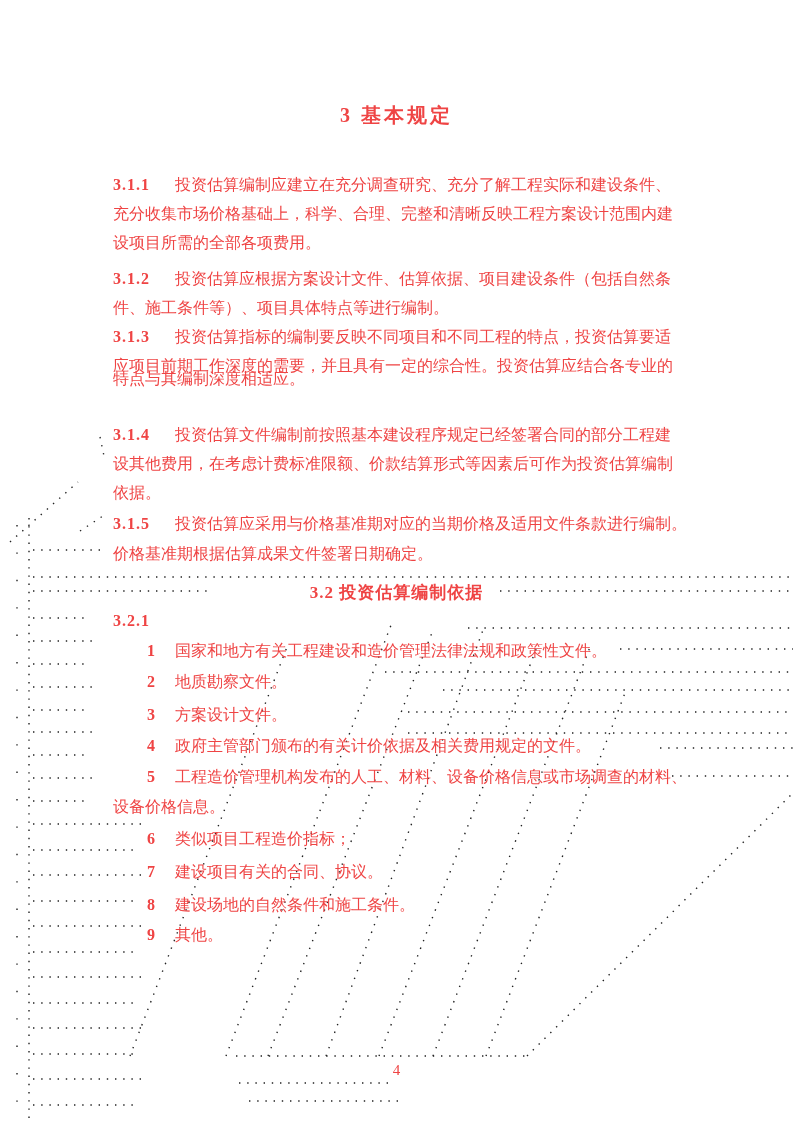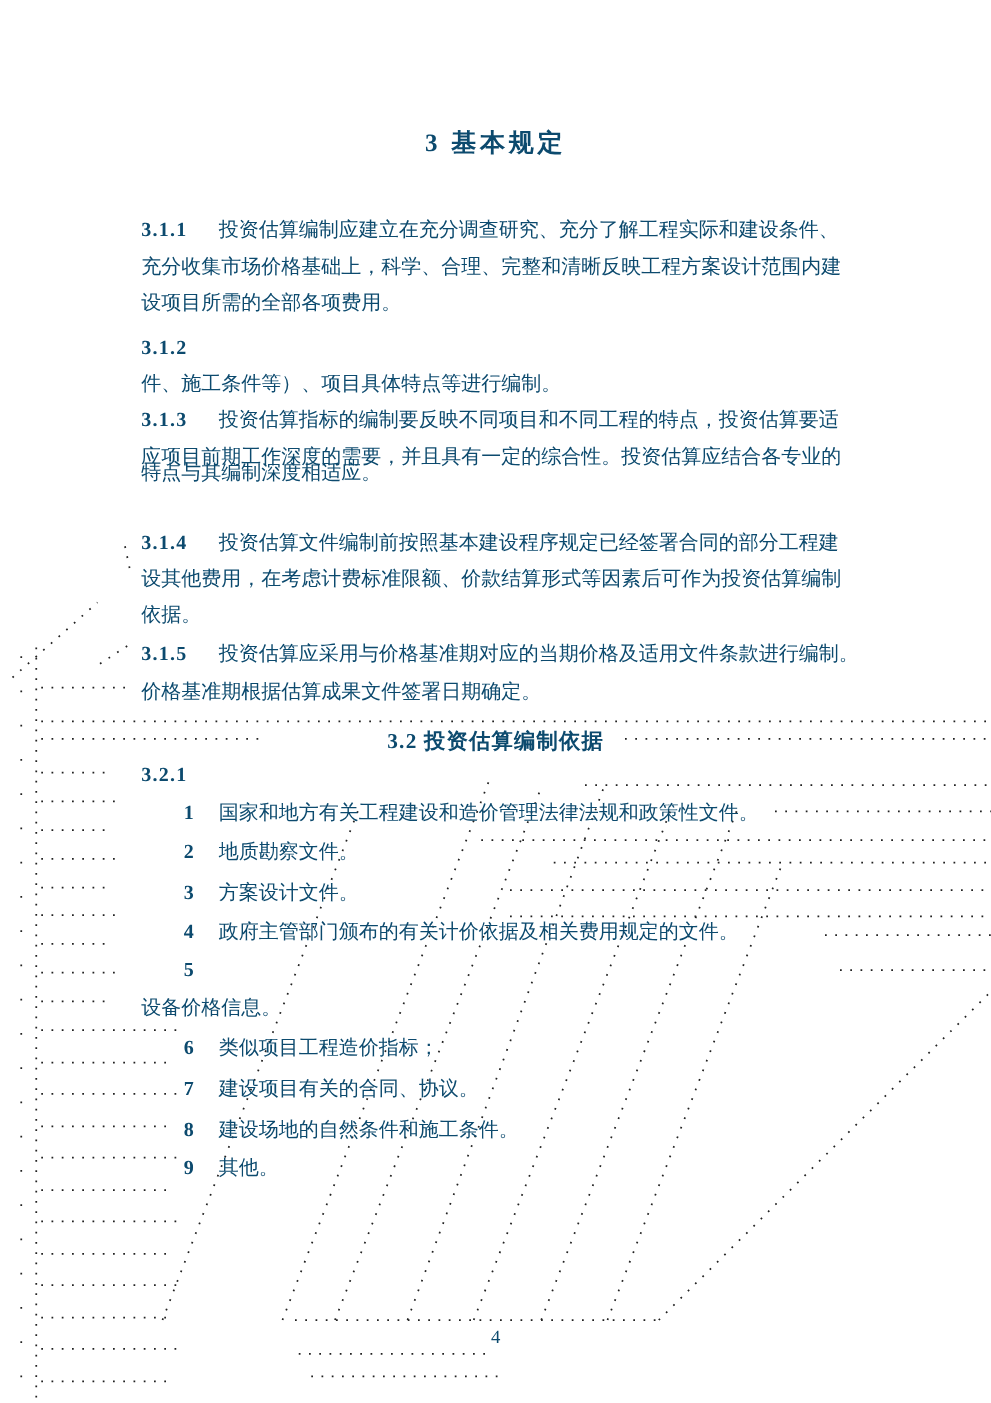--- a/index.html
+++ b/index.html
@@ -33,21 +33,21 @@
   .ctext-near{position:absolute;left:42px;top:0;}
   .cont{position:absolute;left:0;top:0;}
   .pageno{
     position:absolute;left:0;top:1060px;width:793px;height:20px;line-height:20px;
     text-align:center;font-size:15px;
   }
 </style>
 </head>
 <body>
 
-<div class="page" style="color: #0c4a6e; background: rgb(255, 255, 255);">
+<div class="page" style="color: #ef4444; background: rgb(255, 255, 255);">
 
   <svg class="watermark" width="793" height="1122" viewBox="0 0 793 1122" xmlns="http://www.w3.org/2000/svg">
       <line x1="29" y1="518" x2="29" y2="1118" stroke="#222222" stroke-width="1.4" stroke-dasharray="1.4 6.8"></line>
       <line x1="33" y1="550" x2="103" y2="550" stroke="#222222" stroke-width="1.4" stroke-dasharray="1.4 6.8"></line>
       <line x1="33" y1="618" x2="90" y2="618" stroke="#222222" stroke-width="1.4" stroke-dasharray="1.4 6.8"></line>
       <line x1="33" y1="641" x2="97" y2="641" stroke="#222222" stroke-width="1.4" stroke-dasharray="1.4 6.8"></line>
       <line x1="33" y1="664" x2="90" y2="664" stroke="#222222" stroke-width="1.4" stroke-dasharray="1.4 6.8"></line>
       <line x1="33" y1="687" x2="97" y2="687" stroke="#222222" stroke-width="1.4" stroke-dasharray="1.4 6.8"></line>
       <line x1="33" y1="710" x2="90" y2="710" stroke="#222222" stroke-width="1.4" stroke-dasharray="1.4 6.8"></line>
       <line x1="33" y1="732" x2="97" y2="732" stroke="#222222" stroke-width="1.4" stroke-dasharray="1.4 6.8"></line>
@@ -103,20 +103,21 @@
         <span class="ctext">投资估算编制应建立在充分调查研究、充分了解工程实际和建设条件、</span>
       </div>
       <div class="line" style="top: 199px;">
         <span class="cont">充分收集市场价格基础上，科学、合理、完整和清晰反映工程方案设计范围内建</span>
       </div>
       <div class="line" style="top: 228px;">
         <span class="cont">设项目所需的全部各项费用。</span>
       </div>
       <div class="line" style="top: 264px;">
         <span class="cnum">3.1.2</span>
+        <span class="ctext">投资估算应根据方案设计文件、估算依据、项目建设条件（包括自然条</span>
       </div>
       <div class="line" style="top: 293px;">
         <span class="cont">件、施工条件等）、项目具体特点等进行编制。</span>
       </div>
       <div class="line" style="top: 322px;">
         <span class="cnum">3.1.3</span>
         <span class="ctext">投资估算指标的编制要反映不同项目和不同工程的特点，投资估算要适</span>
       </div>
       <div class="line" style="top: 351px;">
         <span class="cont">应项目前期工作深度的需要，并且具有一定的综合性。投资估算应结合各专业的</span>
@@ -160,20 +161,21 @@
       <div class="line" style="top: 700px;">
         <span class="inum">3</span>
         <span class="ctext">方案设计文件。</span>
       </div>
       <div class="line" style="top: 731px;">
         <span class="inum">4</span>
         <span class="ctext">政府主管部门颁布的有关计价依据及相关费用规定的文件。</span>
       </div>
       <div class="line" style="top: 762px;">
         <span class="inum">5</span>
+        <span class="ctext">工程造价管理机构发布的人工、材料、设备价格信息或市场调查的材料、</span>
       </div>
       <div class="line" style="top: 792px;">
         <span class="cont">设备价格信息。</span>
       </div>
       <div class="line" style="top: 824px;">
         <span class="inum">6</span>
         <span class="ctext">类似项目工程造价指标；</span>
       </div>
       <div class="line" style="top: 857px;">
         <span class="inum">7</span>

